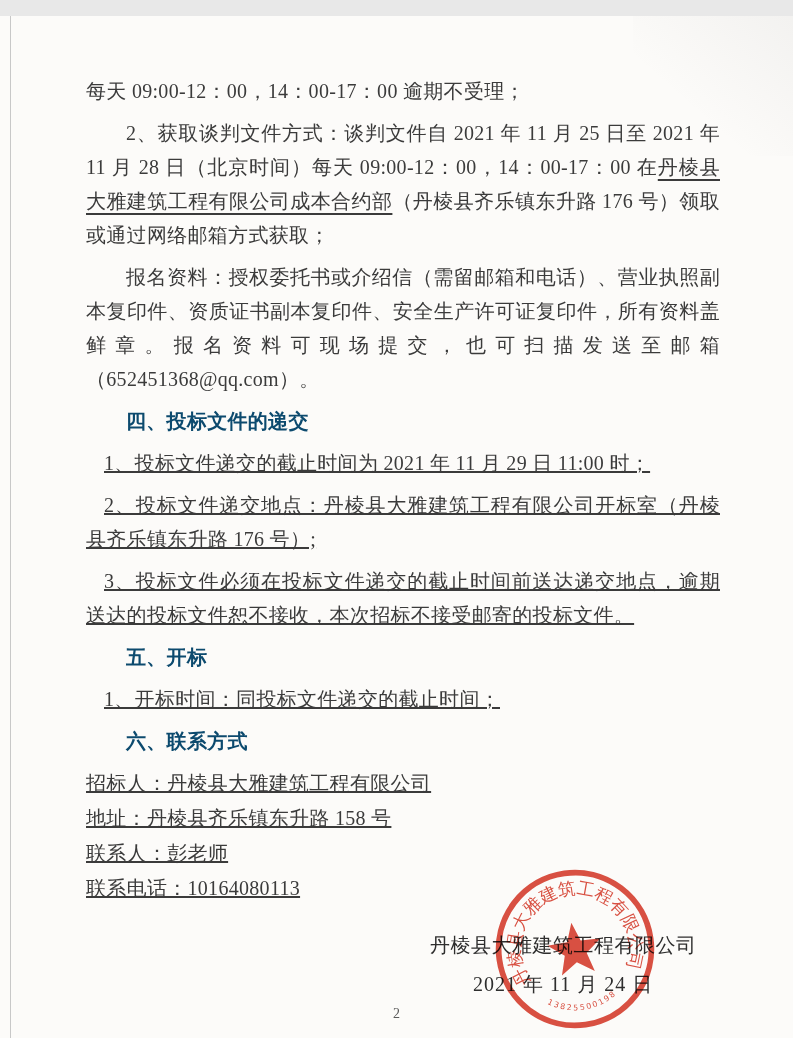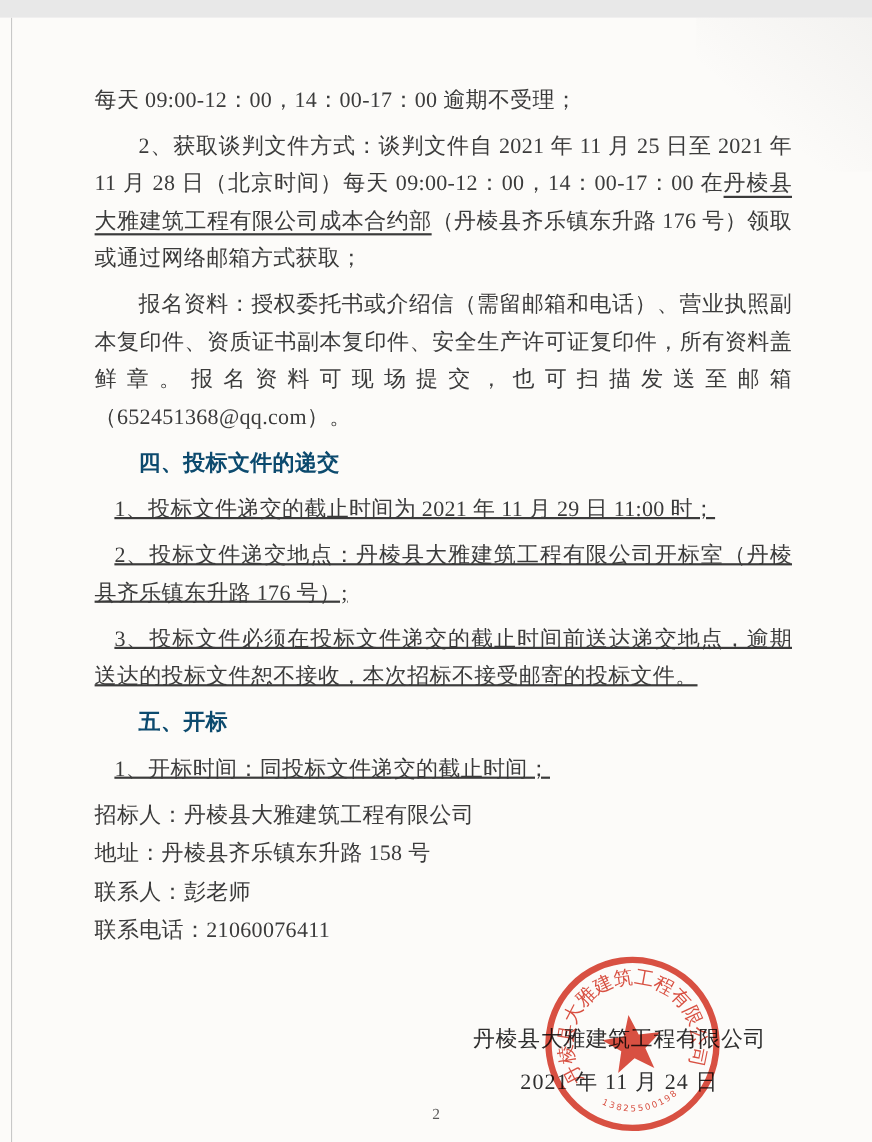--- a/index.html
+++ b/index.html
@@ -39,21 +39,21 @@
   }
   .content p { margin: 0 0 8px 0; }
   .indent2 { text-indent: 2em; }
   .indent1 { text-indent: 0.9em; text-decoration: underline; }
   .heading {
     font-weight: 700;
     color: #0c4a6e;
     text-indent: 2em;
   }
   .u { text-decoration: underline; text-underline-offset: 5px; }
-  .contact-block { margin-top: 4px; line-height: 35px; }
+  .contact-block { margin-top: 4px; line-height: 35px; text-decoration: underline; }
   .contact-block div { margin: 0; }
   .sig-company {
     position: absolute;
     left: 430px; top: 912px;
     font-size: 20px;
     line-height: 34px;
     color: #2e2e2e;
     letter-spacing: 0.5px;
   }
   .sig-date {
@@ -95,25 +95,26 @@
     <p class="indent2">报名资料：授权委托书或介绍信（需留邮箱和电话）、营业执照副本复印件、资质证书副本复印件、安全生产许可证复印件，所有资料盖鲜章。报名资料可现场提交，也可扫描发送至邮箱（652451368@qq.com）。</p>
 
     <p class="heading">四、投标文件的递交</p>
     <p class="indent1">1、投标文件递交的截止时间为 2021 年 11 月 29 日 11:00 时；</p>
     <p class="indent1">2、投标文件递交地点：丹棱县大雅建筑工程有限公司开标室（丹棱县齐乐镇东升路 176 号）;</p>
     <p class="indent1">3、投标文件必须在投标文件递交的截止时间前送达递交地点，逾期送达的投标文件恕不接收，本次招标不接受邮寄的投标文件。</p>
 
     <p class="heading">五、开标</p>
     <p class="indent1">1、开标时间：同投标文件递交的截止时间；</p>
 
+    <p class="heading">六、联系方式</p>
     <div class="contact-block">
       <div>招标人：丹棱县大雅建筑工程有限公司</div>
       <div>地址：丹棱县齐乐镇东升路 158 号</div>
       <div>联系人：彭老师</div>
-      <div>联系电话：21060076411</div>
+      <div>联系电话：10164080113</div>
     </div>
   </div>
 
   <div class="sig-company">丹棱县大雅建筑工程有限公司</div>
   <div class="sig-date">2021 年 11 月 24 日</div>
 
   <svg class="seal" viewBox="0 0 200 200" xmlns="http://www.w3.org/2000/svg">
     <defs>
       <path id="seal-arc-top" d="M 42.8 133 A 66 66 0 1 1 157.2 133" fill="none"></path>
       <path id="seal-arc-bottom" d="M 57.6 160.6 A 74 74 0 0 0 142.4 160.6" fill="none"></path>

